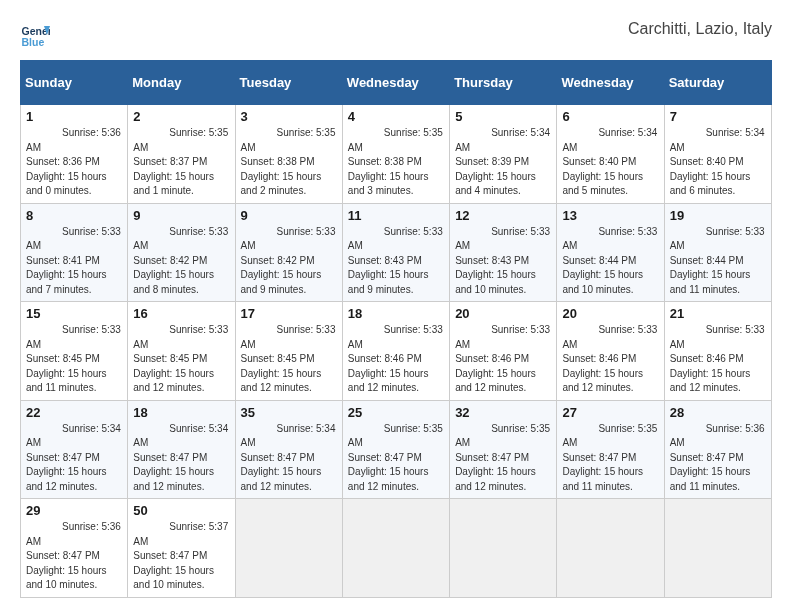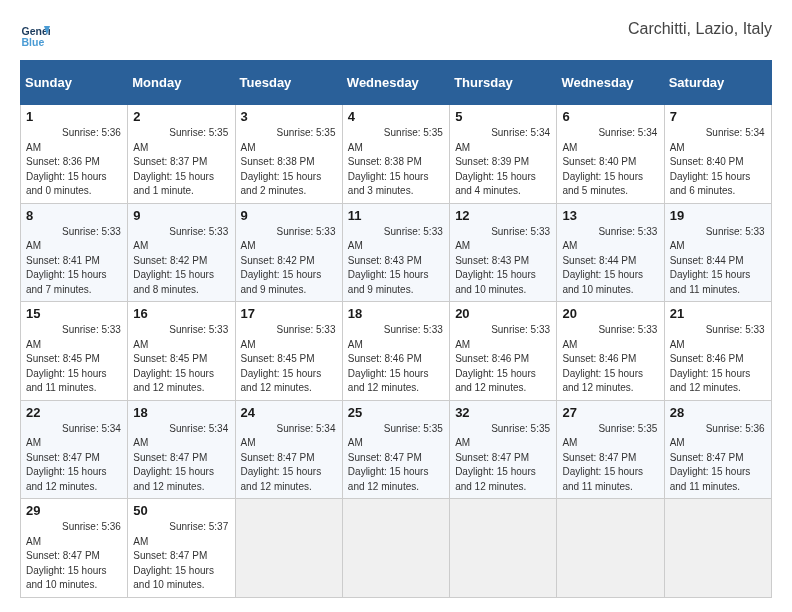--- a/index.html
+++ b/index.html
@@ -132,21 +132,21 @@
         <td><span class="day-num">16</span><span class="day-info">Sunrise: 5:33 AM<br>Sunset: 8:45 PM<br>Daylight: 15 hours<br>and 12 minutes.</span></td>
         <td><span class="day-num">17</span><span class="day-info">Sunrise: 5:33 AM<br>Sunset: 8:45 PM<br>Daylight: 15 hours<br>and 12 minutes.</span></td>
         <td><span class="day-num">18</span><span class="day-info">Sunrise: 5:33 AM<br>Sunset: 8:46 PM<br>Daylight: 15 hours<br>and 12 minutes.</span></td>
         <td><span class="day-num">20</span><span class="day-info">Sunrise: 5:33 AM<br>Sunset: 8:46 PM<br>Daylight: 15 hours<br>and 12 minutes.</span></td>
         <td><span class="day-num">20</span><span class="day-info">Sunrise: 5:33 AM<br>Sunset: 8:46 PM<br>Daylight: 15 hours<br>and 12 minutes.</span></td>
         <td><span class="day-num">21</span><span class="day-info">Sunrise: 5:33 AM<br>Sunset: 8:46 PM<br>Daylight: 15 hours<br>and 12 minutes.</span></td>
       </tr>
       <tr>
         <td><span class="day-num">22</span><span class="day-info">Sunrise: 5:34 AM<br>Sunset: 8:47 PM<br>Daylight: 15 hours<br>and 12 minutes.</span></td>
         <td><span class="day-num">18</span><span class="day-info">Sunrise: 5:34 AM<br>Sunset: 8:47 PM<br>Daylight: 15 hours<br>and 12 minutes.</span></td>
-        <td><span class="day-num">24</span><span class="day-info">Sunrise: 5:34 AM<br>Sunset: 8:47 PM<br>Daylight: 15 hours<br>and 12 minutes.</span></td>
+        <td><span class="day-num">35</span><span class="day-info">Sunrise: 5:34 AM<br>Sunset: 8:47 PM<br>Daylight: 15 hours<br>and 12 minutes.</span></td>
         <td><span class="day-num">25</span><span class="day-info">Sunrise: 5:35 AM<br>Sunset: 8:47 PM<br>Daylight: 15 hours<br>and 12 minutes.</span></td>
         <td><span class="day-num">32</span><span class="day-info">Sunrise: 5:35 AM<br>Sunset: 8:47 PM<br>Daylight: 15 hours<br>and 12 minutes.</span></td>
         <td><span class="day-num">27</span><span class="day-info">Sunrise: 5:35 AM<br>Sunset: 8:47 PM<br>Daylight: 15 hours<br>and 11 minutes.</span></td>
         <td><span class="day-num">28</span><span class="day-info">Sunrise: 5:36 AM<br>Sunset: 8:47 PM<br>Daylight: 15 hours<br>and 11 minutes.</span></td>
       </tr>
       <tr>
         <td><span class="day-num">29</span><span class="day-info">Sunrise: 5:36 AM<br>Sunset: 8:47 PM<br>Daylight: 15 hours<br>and 10 minutes.</span></td>
         <td><span class="day-num">50</span><span class="day-info">Sunrise: 5:37 AM<br>Sunset: 8:47 PM<br>Daylight: 15 hours<br>and 10 minutes.</span></td>
         <td class="empty-cell"></td>
         <td class="empty-cell"></td>

